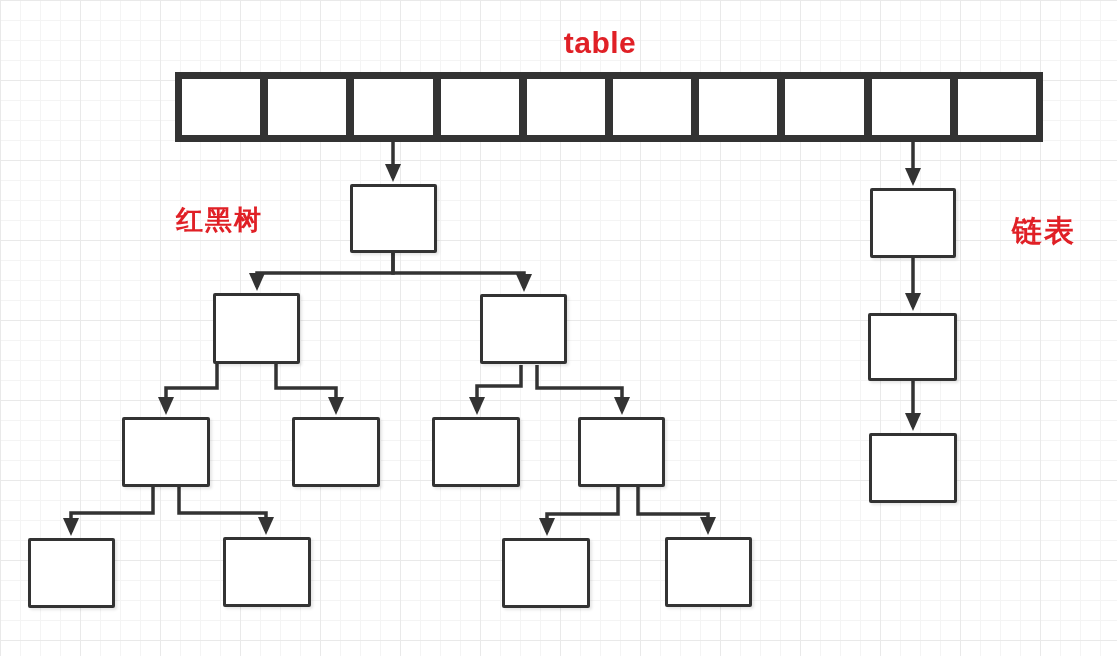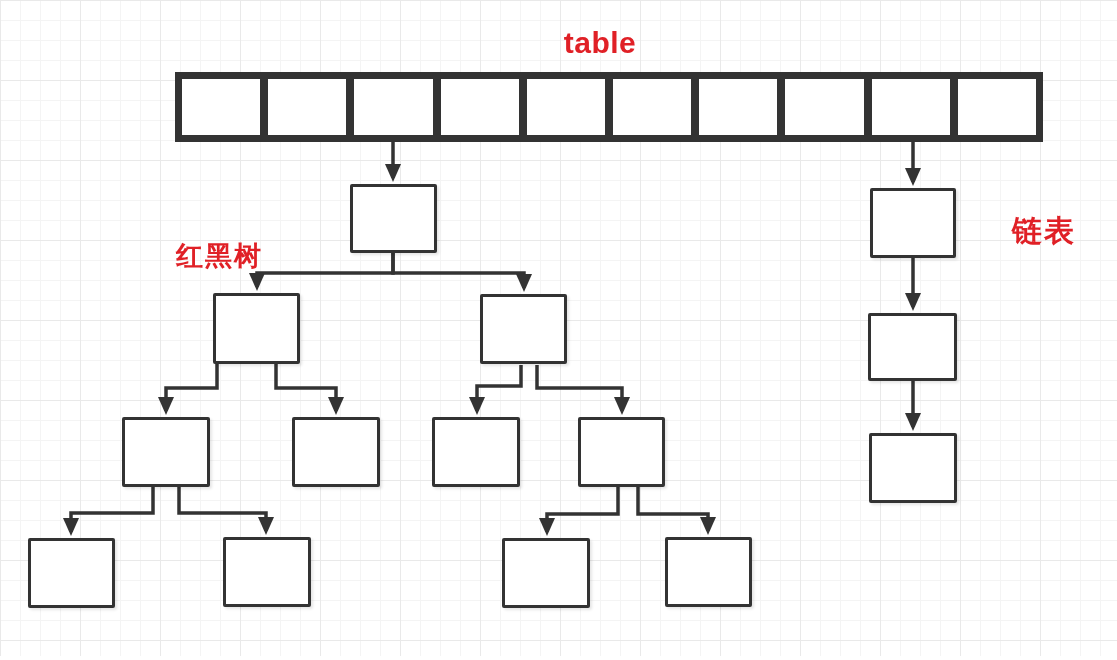--- a/index.html
+++ b/index.html
@@ -68,21 +68,21 @@
     stroke: #333333;
     stroke-width: 3.5px;
   }
 </style>
 </head>
 <body>
 
 <div class="canvas">
 
   <div class="red-label title-label" style="left:545px; top:26px; width:110px; text-align:center;">table</div>
-  <div class="red-label cn-label" style="left:176px; top:202px;margin-top:36px;">红黑树</div>
+  <div class="red-label cn-label" style="left:176px; top:202px;">红黑树</div>
   <div class="red-label cn-label" style="left:1012px; top:211px; font-size:30px;">链表</div>
 
   <div class="bucket-bar">
     <div class="bucket-cell"></div>
   <div class="bucket-cell"></div>
       <div class="bucket-cell"></div>
       <div class="bucket-cell"></div>
       <div class="bucket-cell"></div>
       <div class="bucket-cell"></div>
       <div class="bucket-cell"></div>

